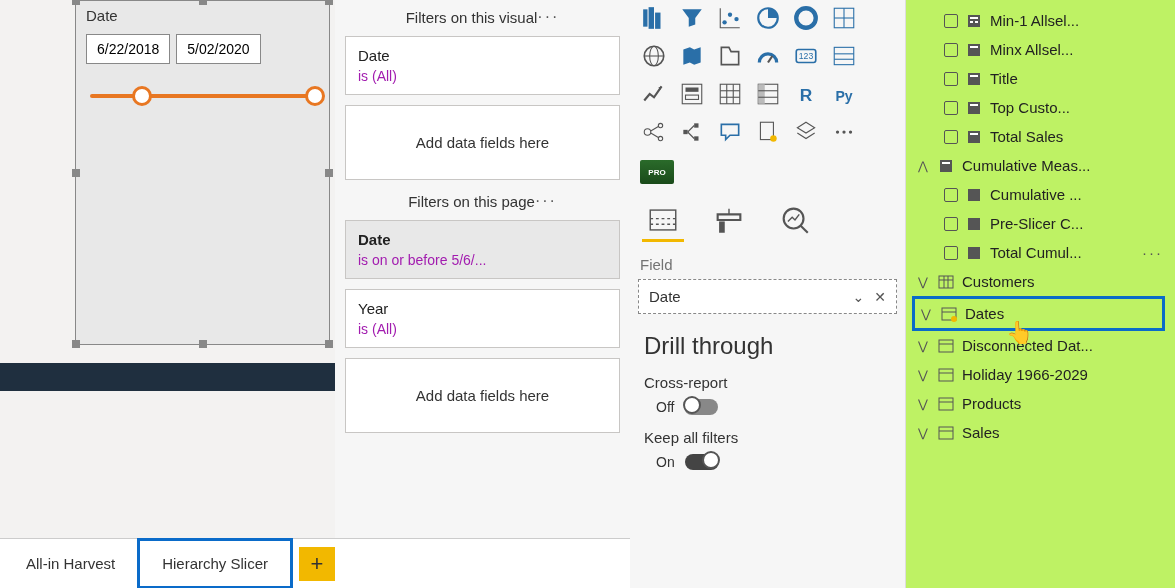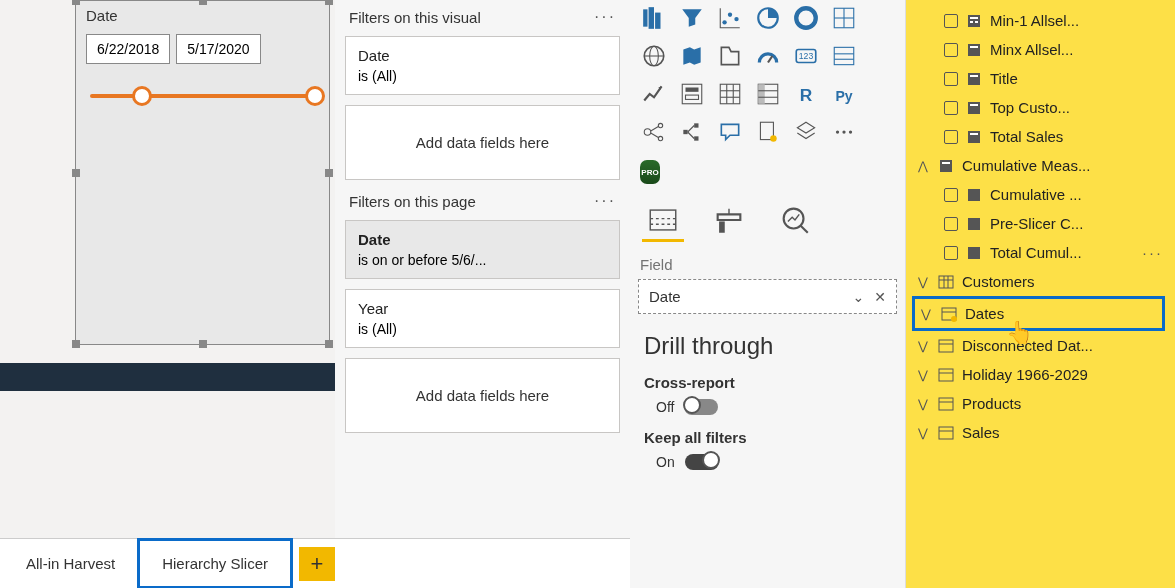--- a/index.html
+++ b/index.html
@@ -18,74 +18,74 @@
 .sel-h-t{left:50%;top:-4px;margin-left:-4px}.sel-h-b{left:50%;bottom:-4px;margin-left:-4px}
 .sel-h-l{left:-4px;top:50%;margin-top:-4px}.sel-h-r{right:-4px;top:50%;margin-top:-4px}
 .dark-bar { position:absolute; left:0; bottom:197px; width:335px; height:28px; background:#1f2f3f; }
 
 .tabs-strip { position: absolute; left:0; bottom:0; width:630px; height:50px; display:flex; align-items:center; background:#fff; border-top:1px solid #ccc; padding-left:4px; }
 .tab { padding: 14px 22px; font-size: 15px; color:#333; cursor:pointer; }
 .tab.active { border: 3px solid #0a6bc9; }
 .add-tab { width: 36px; height: 34px; background:#f2b800; display:flex; align-items:center; justify-content:center; font-size:22px; color:#333; margin-left:6px; }
 
 .filters-pane { width: 295px; height: 538px; background:#f6f6f6; padding: 6px 10px; }
-.fp-header { display:flex; justify-content:space-between; align-items:center; padding: 2px 4px 10px; }
+.fp-header { display:flex; justify-content:center; align-items:center; padding: 2px 4px 10px; }
 .fp-title { font-size: 15px; color:#333; }
 .dots { color:#555; letter-spacing:2px; }
 .filter-card { background:#fff; border:1px solid #c8c6c4; padding: 10px 12px; margin-bottom: 10px; }
 .filter-card.hl { background:#e8e8e8; }
 .fc-name { font-size: 15px; color:#222; }
 .fc-name.bold { font-weight:600; }
-.fc-val { font-size: 14px; color:#000000; margin-top:4px; }
+.fc-val { font-size: 14px; color:#a21caf; margin-top:4px; }
 .add-data { text-align:center; font-size: 15px; color:#333; padding: 18px 0; }
 
 .viz-pane { width: 275px; height: 588px; background:#f6f6f6; display:flex; flex-direction:column; padding: 0 8px; }
 .viz-grid { display:grid; grid-template-columns: repeat(7, 32px); gap: 6px; padding: 2px 0; }
 .viz-icon { width:32px; height:32px; display:flex; align-items:center; justify-content:center; border:1px solid transparent; cursor:pointer; }
 .viz-icon svg { width:26px; height:26px; }
-.pro-badge { margin: 10px 2px 6px; width:20px; height:24px; background:linear-gradient(#2a6b2a,#1a4a1a); border-radius:7px; display:flex; align-items:center; justify-content:center; color:#fff; font-size:8px; font-weight:bold; }
+.pro-badge { margin: 10px 2px 6px; width:34px; height:24px; background:linear-gradient(#2a6b2a,#1a4a1a); border-radius:2px; display:flex; align-items:center; justify-content:center; color:#fff; font-size:8px; font-weight:bold; }
 .mode-row { display:flex; gap: 24px; padding: 10px 4px 8px; }
 .mode-btn { width:42px; height:42px; display:flex; align-items:center; justify-content:center; cursor:pointer; border-bottom:3px solid transparent; }
 .mode-btn.active { border-bottom-color:#f2b800; }
 .mode-btn svg { width:34px; height:34px; }
 .field-label { font-size: 15px; color:#737373; padding: 6px 0 6px 2px; }
 .field-well { border:1px dashed #888; padding: 8px 10px; display:flex; align-items:center; justify-content:space-between; background:#fff; }
 .fw-name { font-size:15px; color:#333; }
 .fw-acts { display:flex; gap:10px; color:#555; font-size:14px; }
 .drill-title { font-size: 24px; color:#333; padding: 18px 0 8px 6px; }
 .drill-row { padding: 6px 4px 8px 6px; }
-.drill-label { font-size: 15px; color:#333; margin-bottom: 8px; font-weight: bold; }
+.drill-label { font-size: 15px; color:#333; margin-bottom: 8px; }
 .toggle { display:flex; align-items:center; gap:10px; }
 .toggle-lbl { font-size:14px; color:#333; margin-left:12px; }
 .toggle-sw { width:34px; height:16px; background:#888; border-radius:8px; position:relative; }
 .toggle-sw .knob { position:absolute; width:18px; height:18px; background:#fff; border:2px solid #555; border-radius:50%; top:-3px; }
 .toggle-sw.off .knob { left:-1px; }
 .toggle-sw.on .knob { right:-1px; }
 .toggle-sw.on { background:#444; }
 
-.fields-pane { width: 270px; height:588px; background:#fde047; border-left:1px solid #ddd; padding: 6px 0 0 6px; overflow:hidden; }
+.fields-pane { width: 270px; height:588px; background:#bef264; border-left:1px solid #ddd; padding: 6px 0 0 6px; overflow:hidden; }
 .field-row { display:flex; align-items:center; gap: 8px; padding: 6px 4px; font-size:15px; color:#222; cursor:pointer; }
 .field-row.indent { padding-left: 32px; }
 .field-row.highlight { border: 3px solid #0a6bc9; margin-right:10px; }
 .chk { width:14px; height:14px; border:1.5px solid #555; border-radius:2px; flex-shrink:0; }
 .calc-icon { width:16px; height:16px; flex-shrink:0; }
 .tbl-icon { width:16px; height:16px; flex-shrink:0; }
 .expand-caret { width:14px; text-align:center; font-size:12px; color:#555; }
 .field-row .more { margin-left:auto; margin-right:8px; color:#555; letter-spacing:2px; }
 .cursor-hand { position:absolute; left:1006px; top:320px; font-size:22px; pointer-events:none; }
 </style>
 </head>
 <body>
 
 <div class="canvas-area">
   <div class="visual-sel">
     <div class="visual-title">Date</div>
     <div class="date-inputs">
       <div class="date-box">6/22/2018</div>
-      <div class="date-box">5/17/2020</div>
+      <div class="date-box">5/02/2020</div>
     </div>
     <div class="slider-wrap">
       <div class="slider-track"></div>
       <div class="slider-handle" style="left:42px"></div>
       <div class="slider-handle" style="right:-10px"></div>
     </div>
     <div class="sel-handle sel-h-tl"></div>
       <div class="sel-handle sel-h-tr"></div>
     <div class="sel-handle sel-h-bl"></div>
       <div class="sel-handle sel-h-br"></div>

